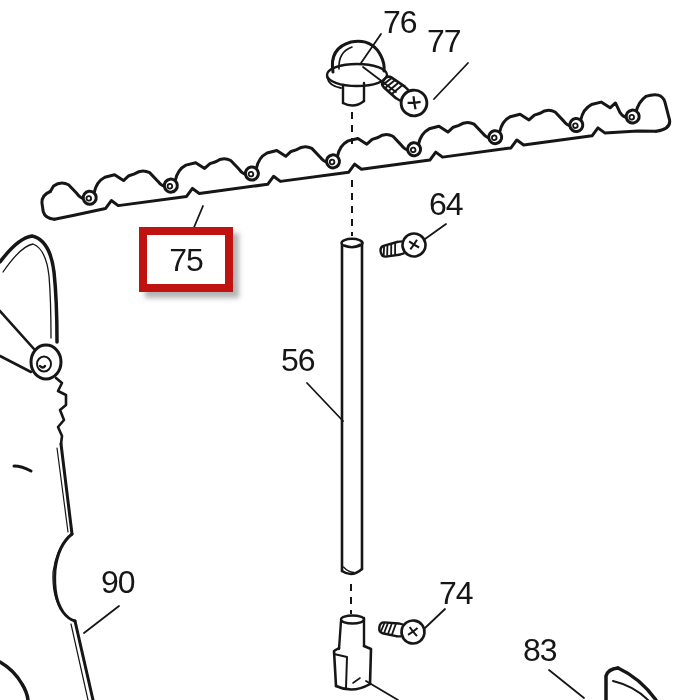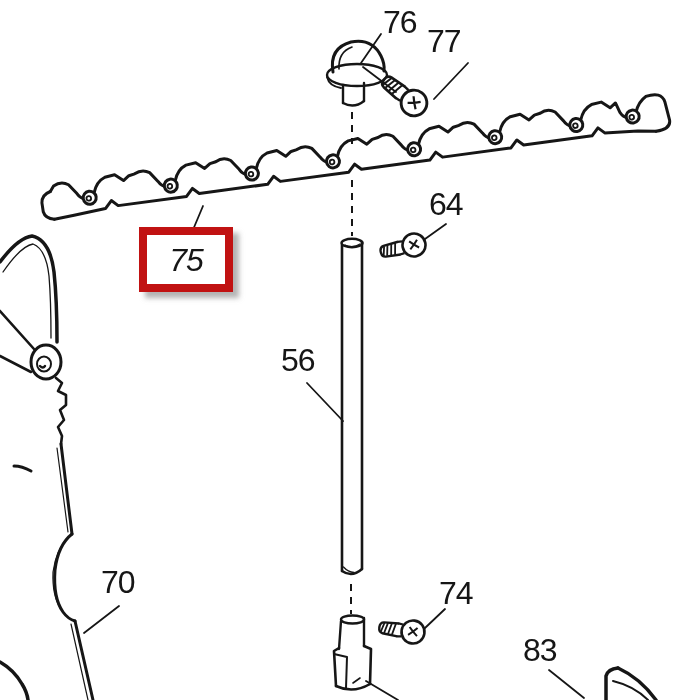--- a/index.html
+++ b/index.html
@@ -5,21 +5,21 @@
   html,body{margin:0;padding:0;background:#fff;}
   .canvas{position:relative;width:700px;height:700px;background:#fff;overflow:hidden;
           font-family:"Liberation Sans",sans-serif;}
   .canvas svg{position:absolute;left:0;top:0;}
   .lbl{position:absolute;font-size:32px;font-weight:400;color:#161616;letter-spacing:-1px;
        line-height:1;user-select:none;}
   .hlbox{position:absolute;left:139px;top:227px;width:78px;height:49px;
          border:8px solid #c11212;background:#ffffff;
          box-shadow:6px 6px 5px rgba(140,140,140,.65);
          display:flex;align-items:center;justify-content:center;}
-  .hlbox .lbl{position:static;font-style:italic;}
+  .hlbox .lbl{position:static;}
   path,circle,ellipse,line{vector-effect:none;}
 </style>
 </head>
 <body>
 
 <div class="canvas">
 
   <svg width="700" height="700" viewBox="0 0 700 700">
     <defs>
       <g id="screw-shape">
@@ -134,21 +134,21 @@
       <path d="M 445 609 L 425 628"></path>
       <path d="M 549 670 L 584 698"></path>
       <path d="M 366 681 L 398 700"></path>
     </g>
   </svg>
 
   <div class="lbl" style="left:383px;top:6px">76</div>
   <div class="lbl" style="left:427px;top:25px">77</div>
   <div class="lbl" style="left:429px;top:188px">64</div>
   <div class="lbl" style="left:281px;top:344px">56</div>
-  <div class="lbl" style="left:101px;top:566px">70</div>
+  <div class="lbl" style="left:101px;top:566px">90</div>
   <div class="lbl" style="left:439px;top:577px">74</div>
   <div class="lbl" style="left:523px;top:634px">83</div>
 
   <div class="hlbox">
     <span class="lbl">75</span>
   </div>
 
 </div>
 
 </body></html>

